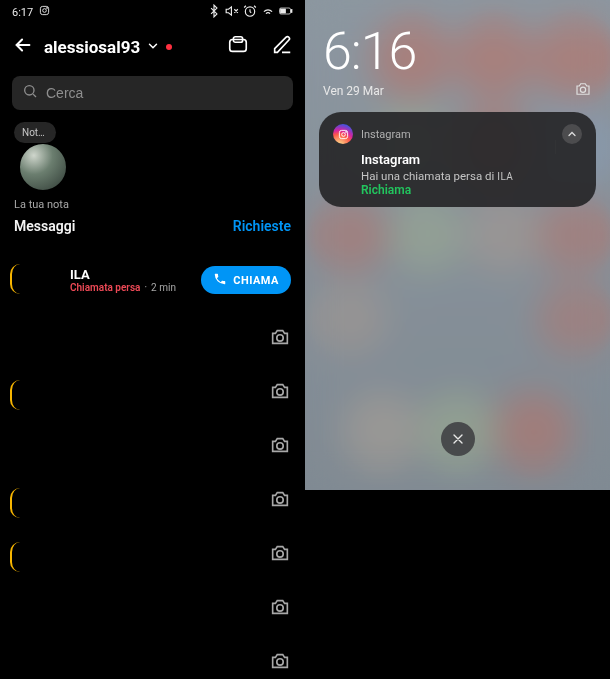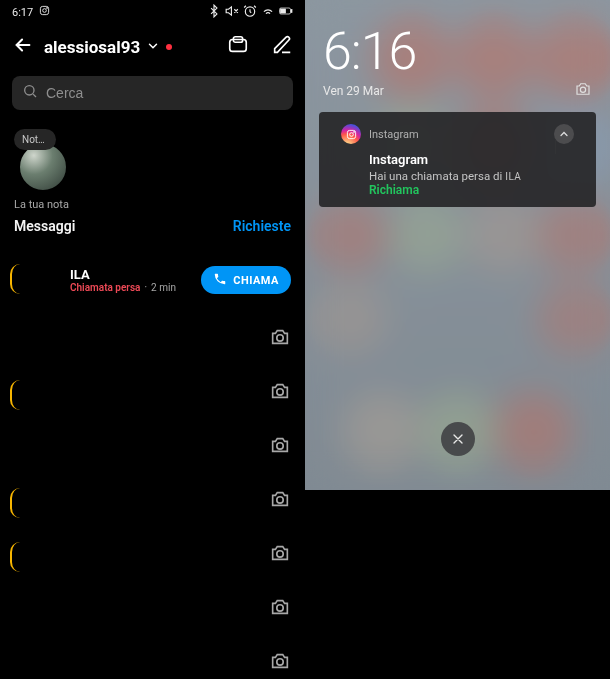--- a/index.html
+++ b/index.html
@@ -65,21 +65,21 @@
     font-size: 14px;
   }
   .search input::placeholder { color: #8e8e8e; }
   .note-area {
     padding: 0 14px;
     position: relative;
     height: 98px;
   }
   .note-bubble {
     position: absolute;
-    top: 9px; left: 14px;
+    top: 2px; left: 14px;
     background: #262626;
     border-radius: 12px;
     padding: 5px 8px;
     font-size: 10px;
     color: #c7c7c7;
     z-index: 2;
     max-width: 42px;
     white-space: nowrap;
     overflow: hidden;
     text-overflow: ellipsis;
@@ -181,22 +181,22 @@
   }
   .lock-date-row {
     display: flex; align-items: center; justify-content: space-between;
     margin-top: 2px;
   }
   .lock-date { font-size: 12px; color: #e8e8e8; }
   .cam-ls svg { width: 18px; height: 18px; color: #e0e0e0; }
   .notif-card {
     margin: 10px 14px 0;
     background: rgba(38,38,40,0.92);
-    border-radius: 4px;
-    padding: 12px 22px 10px;
+    border-radius: 22px;
+    padding: 12px 14px 10px;
     color: #e8e8e8;
   }
   .notif-head { display: flex; align-items: center; gap: 8px; }
   .ig-badge {
     width: 20px; height: 20px; border-radius: 50%;
     background: radial-gradient(circle at 30% 110%, #fdf497 0%, #fd5949 45%, #d6249f 60%, #285AEB 90%);
     display: flex; align-items: center; justify-content: center;
   }
   .ig-badge svg { width: 11px; height: 11px; color: #fff; }
   .notif-app { font-size: 11px; color: #b0b0b0; }

